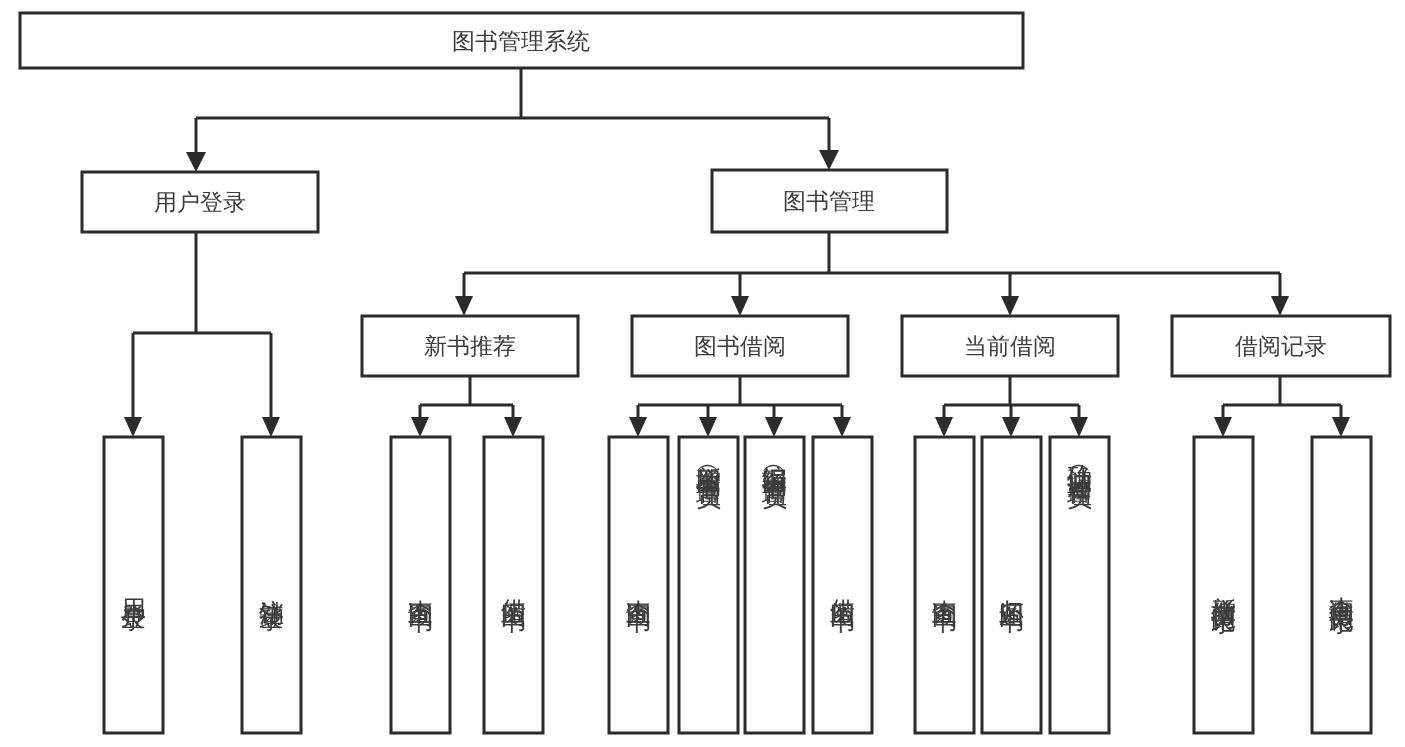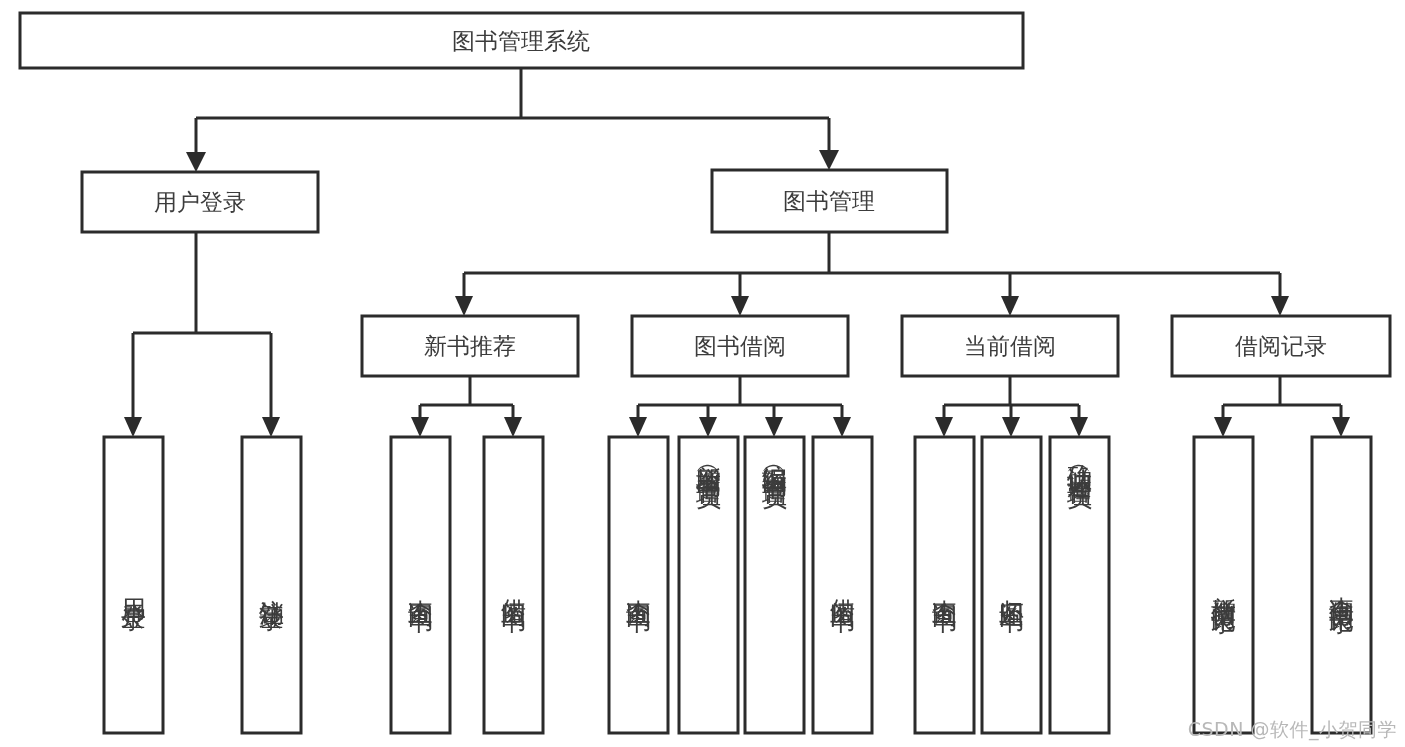--- a/index.html
+++ b/index.html
@@ -228,15 +228,14 @@
   <div class="leaf-label" style="left:745px; top:437px; width:59px; height:296px; justify-content:flex-start; padding-top:8px; box-sizing:border-box;">编辑图书（管理员）</div>
   <div class="leaf-label" style="left:813px; top:437px; width:59px; height:296px;">借阅图书</div>
 
   <div class="leaf-label" style="left:915px; top:437px; width:59px; height:296px;">查询图书</div>
   <div class="leaf-label" style="left:982px; top:437px; width:59px; height:296px;">归还图书</div>
   <div class="leaf-label" style="left:1050px; top:437px; width:59px; height:296px; justify-content:flex-start; padding-top:8px; box-sizing:border-box;">确认归还（管理员）</div>
 
   <div class="leaf-label" style="left:1194px; top:437px; width:59px; height:296px;">新增借阅记录</div>
   <div class="leaf-label" style="left:1312px; top:437px; width:59px; height:296px;">查询借阅记录</div>
 
-  <div class="watermark">CSDN @软件_小贺同学</div>
 
 </div>
 
 </body></html>

